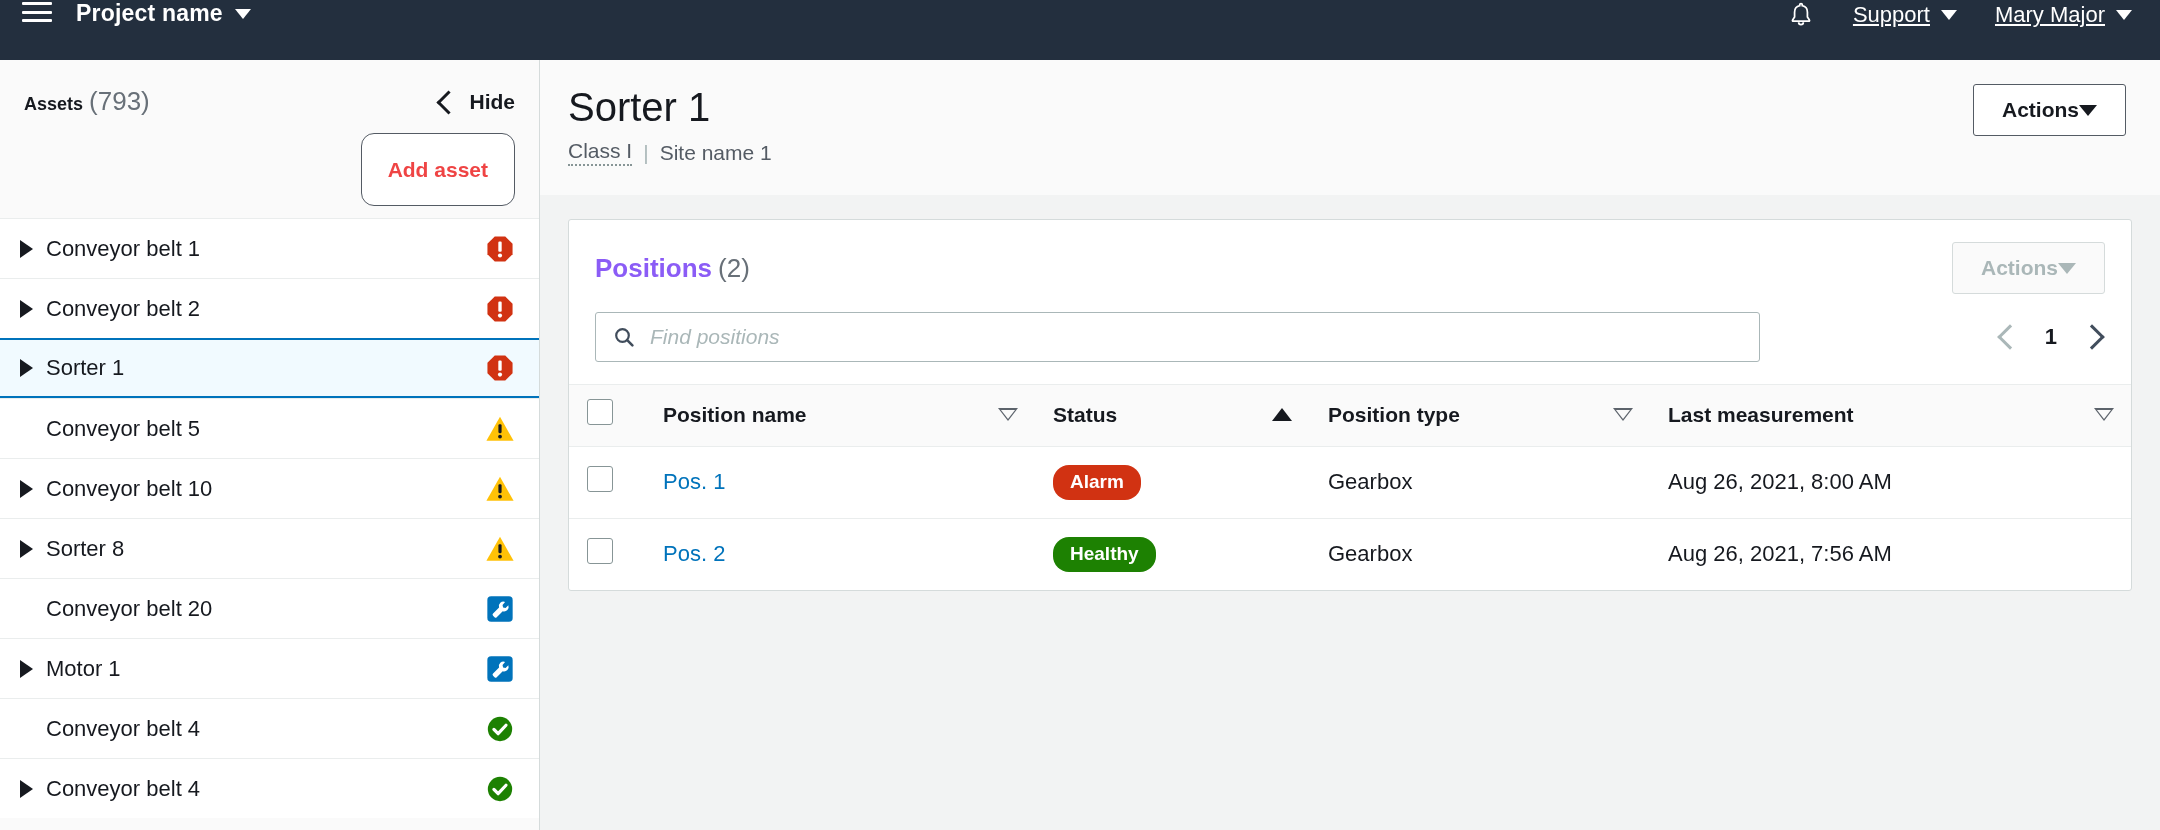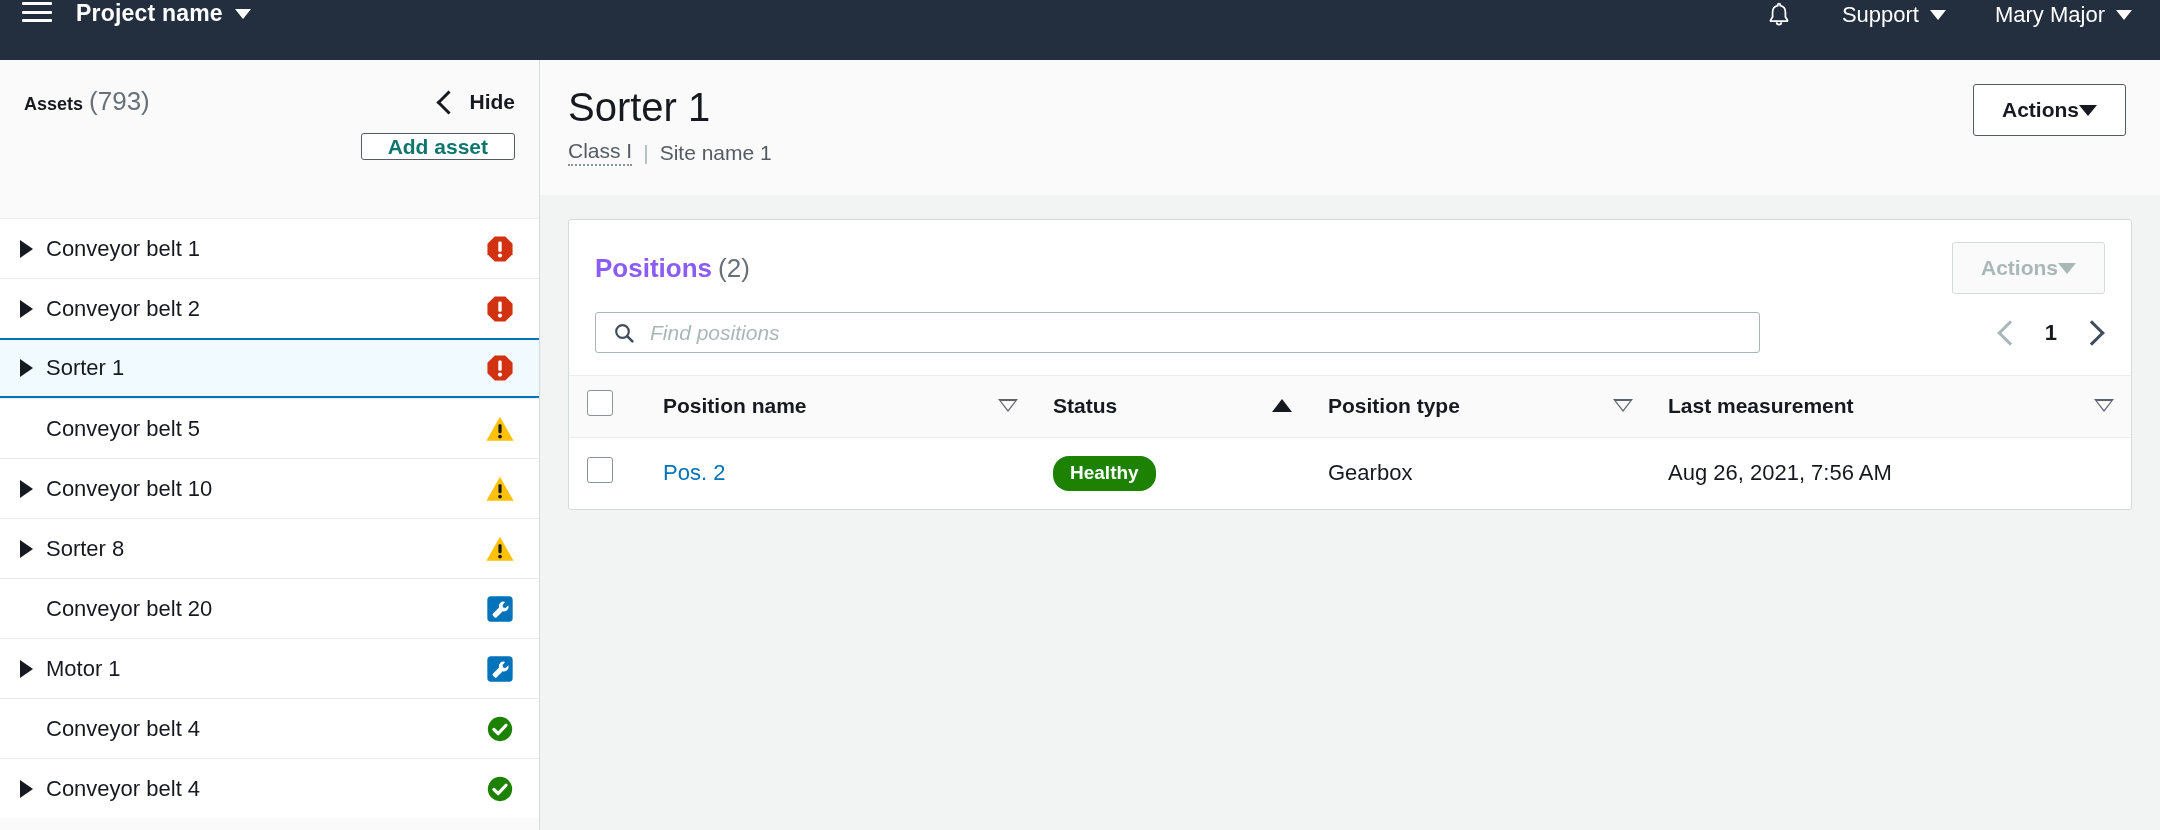--- a/index.html
+++ b/index.html
@@ -20,21 +20,21 @@
   .hamburger{width:30px;height:24px;display:flex;flex-direction:column;
     justify-content:space-between;cursor:pointer;margin-right:24px;padding:2px 0;}
   .hamburger span{display:block;height:3px;background:#ffffff;border-radius:1px;}
   .project-name{font-size:23px;font-weight:bold;letter-spacing:.2px;cursor:pointer;
     display:flex;align-items:center;gap:12px;}
   .caret-down{
     width:0;height:0;border-left:8px solid transparent;border-right:8px solid transparent;
     border-top:10px solid currentColor;display:inline-block;
   }
   .topnav-spacer{flex:1;}
-  .topnav-right{display:flex;align-items:center;gap:49px;}
+  .topnav-right{display:flex;align-items:center;gap:38px;text-decoration:underline;}
   .bell-icon{width:28px;height:30px;cursor:pointer;display:block;}
   .nav-link{font-size:22px;display:flex;align-items:center;gap:11px;cursor:pointer;color:#ffffff;}
 
   
   .body-split{flex:1;display:flex;min-height:0;}
 
   
   .sidebar{
     width:540px;flex:0 0 540px;background:#fafafa;border-right:1px solid #d5dbdb;
     display:flex;flex-direction:column;min-height:0;
@@ -42,22 +42,22 @@
   .sidebar-head{padding:26px 24px 0 24px;position:relative;height:158px;flex:0 0 158px;}
   .sidebar-title-row{display:flex;align-items:flex-start;justify-content:space-between;}
   .assets-title{font-size:18px;font-weight:bold;color:#16191f;}
   .assets-count{font-size:26px;font-weight:normal;color:#687078;margin-left:6px;}
   .hide-link{display:flex;align-items:center;gap:12px;font-size:21px;font-weight:bold;
     color:#16191f;cursor:pointer;padding-top:4px;}
   .chev-left{width:17px;height:17px;border-left:3.5px solid #16191f;border-bottom:3.5px solid #16191f;
     transform:rotate(45deg);display:inline-block;}
   .add-asset-row{display:flex;justify-content:flex-end;margin-top:16px;}
   .btn-outline{
-    background:#ffffff;border:1.5px solid #545b64;color:#0f766e;border-radius:3px;
-    font-size:21px;font-weight:bold;padding:1px 26px;cursor:pointer;
+    background:#ffffff;border:1.5px solid #545b64;color:#ef4444;border-radius:13px;
+    font-size:21px;font-weight:bold;padding:24px 26px;cursor:pointer;
     font-family:inherit;line-height:1.1;
   }
   .asset-list{flex:1;overflow:hidden;}
   .asset-row{
     height:60px;display:flex;align-items:center;padding:0 24px 0 20px;
     border-top:1px solid #eaeded;background:#ffffff;cursor:pointer;position:relative;
   }
   .asset-row.selected{
     background:#f1faff;border-top:2px solid #0073bb;border-bottom:2px solid #0073bb;
   }
@@ -86,21 +86,21 @@
   .btn-actions.disabled{border-color:#d5dbdb;color:#aab7b8;cursor:default;background:#fafafa;}
   .btn-actions .caret-down{border-top-color:currentColor;border-left-width:9px;border-right-width:9px;border-top-width:11px;}
 
   .main-body{flex:1;padding:24px 28px 0 28px;min-height:0;}
   .panel{background:#ffffff;border:1px solid #d5dbdb;border-radius:3px;}
   .panel-head{display:flex;align-items:center;justify-content:space-between;padding:22px 26px 0 26px;}
   .panel-title{font-size:26px;font-weight:bold;color:#8b5cf6;}
   .panel-count{font-size:26px;font-weight:normal;color:#687078;margin-left:6px;}
   .panel-tools{display:flex;align-items:center;gap:18px;padding:18px 26px 22px 26px;}
   .search-wrap{
-    flex:1;height:41px;border:1.5px solid #aab7b8;border-radius:3px;background:#ffffff;
+    flex:1;height:50px;border:1.5px solid #aab7b8;border-radius:3px;background:#ffffff;
     display:flex;align-items:center;padding:0 16px;gap:14px;max-width:1165px;
   }
   .search-icon{width:24px;height:24px;flex:0 0 24px;display:block;}
   .search-input{
     border:none;outline:none;flex:1;font-size:21px;font-style:italic;color:#aab7b8;
     font-family:inherit;background:transparent;
   }
   .search-input::placeholder{color:#aab7b8;font-style:italic;opacity:1;}
   .pager{display:flex;align-items:center;gap:26px;margin-left:auto;padding-right:4px;}
   .chev-btn{width:18px;height:18px;display:inline-block;cursor:pointer;}
@@ -359,20 +359,27 @@
                   <span class="th-inner">
                     <span>Last measurement</span>
                     <i class="sort-hollow outline"></i>
                   </span>
                 </th>
               </tr>
             </thead>
             <tbody id="positions-body">
                 <tr>
                   <td class="col-check"><span class="chk"></span></td>
+                  <td class="col-name"><span class="link">Pos. 1</span></td>
+                  <td class="col-status"><span class="badge" style="background:#d13212">Alarm</span></td>
+                  <td class="col-type">Gearbox</td>
+                  <td>Aug 26, 2021, 8:00 AM</td>
+                </tr>
+                <tr>
+                  <td class="col-check"><span class="chk"></span></td>
                   <td class="col-name"><span class="link">Pos. 2</span></td>
                   <td class="col-status"><span class="badge" style="background:#1d8102">Healthy</span></td>
                   <td class="col-type">Gearbox</td>
                   <td>Aug 26, 2021, 7:56 AM</td>
                 </tr>
               </tbody>
           </table>
 
         </div>
       </div>

